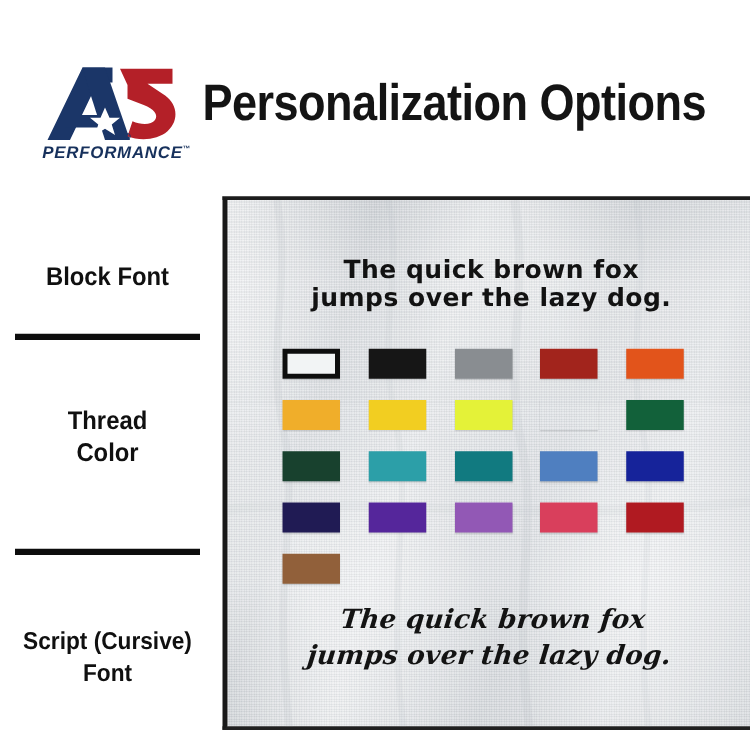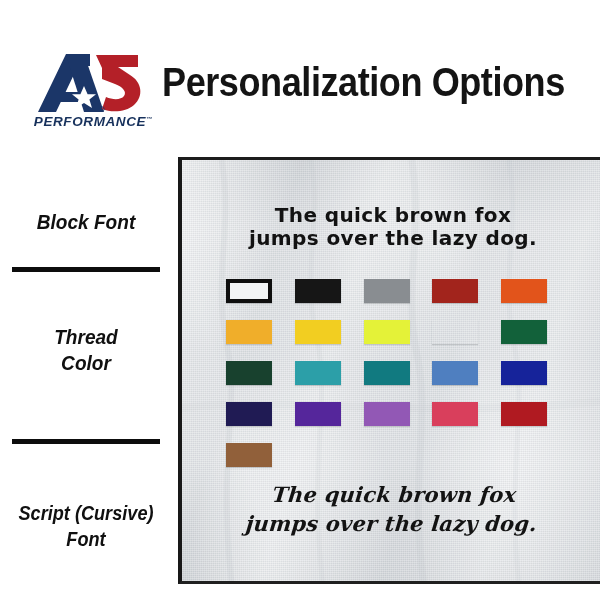--- a/index.html
+++ b/index.html
@@ -61,21 +61,21 @@
     color: #141414;
     transform: scaleX(0.88);
     transform-origin: left top;
     white-space: nowrap;
   }
 
   
   #label-column {
     position: absolute;
     left: 0; top: 150px;
-    width: 172px; height: 450px; font-style: italic;
+    width: 172px; height: 450px;
   }
   .side-label {
     position: absolute;
     width: 172px;
     text-align: center;
     font-family: "Liberation Sans", sans-serif;
     font-weight: bold;
     color: #101010;
     transform: scaleX(0.93);
     transform-origin: center top;

